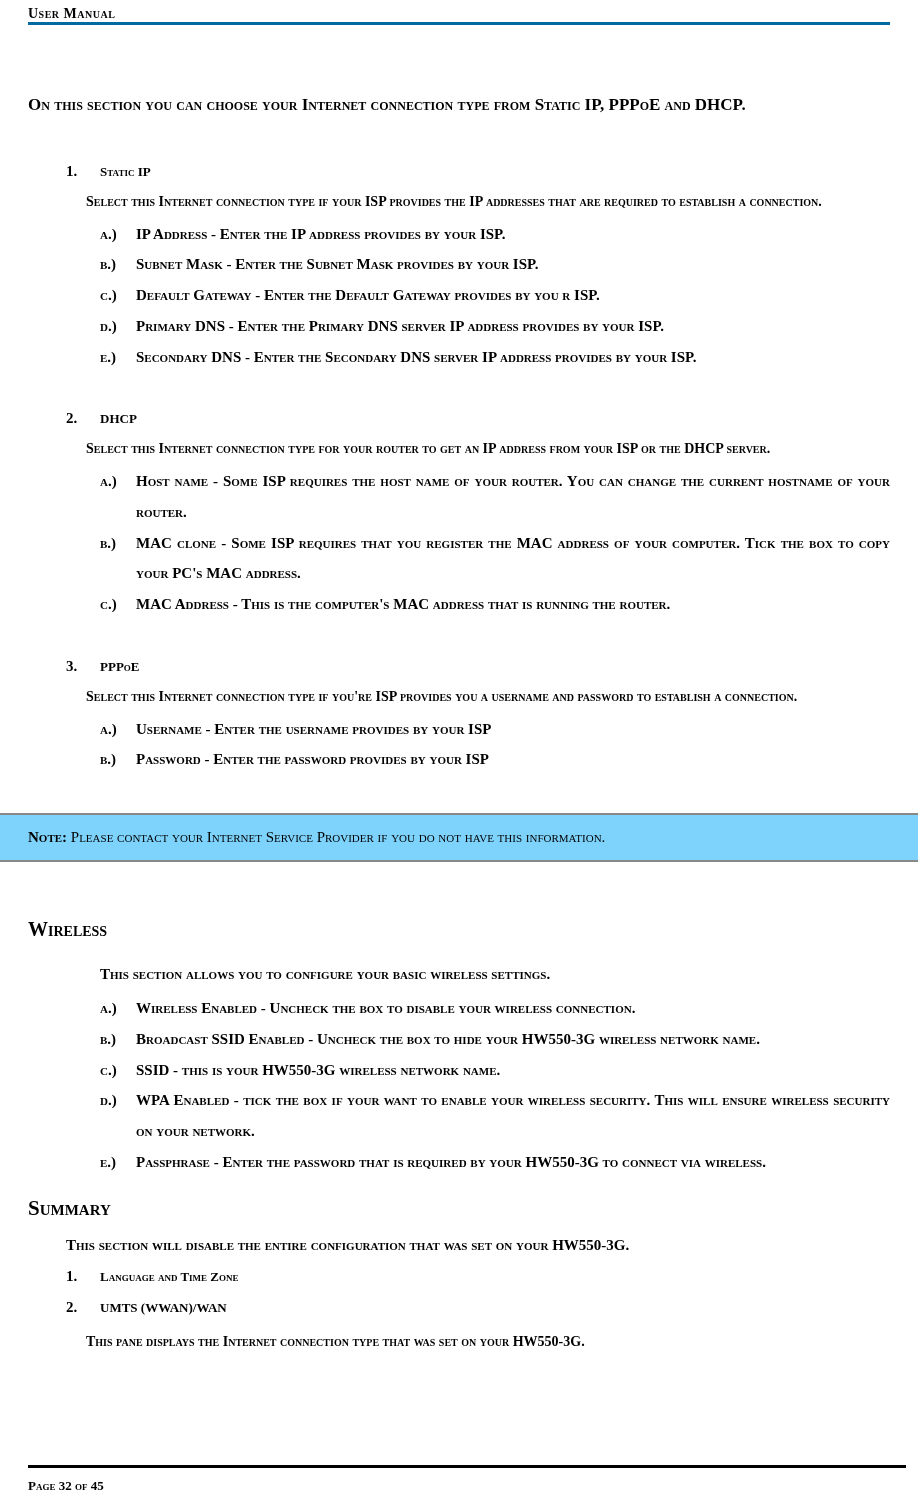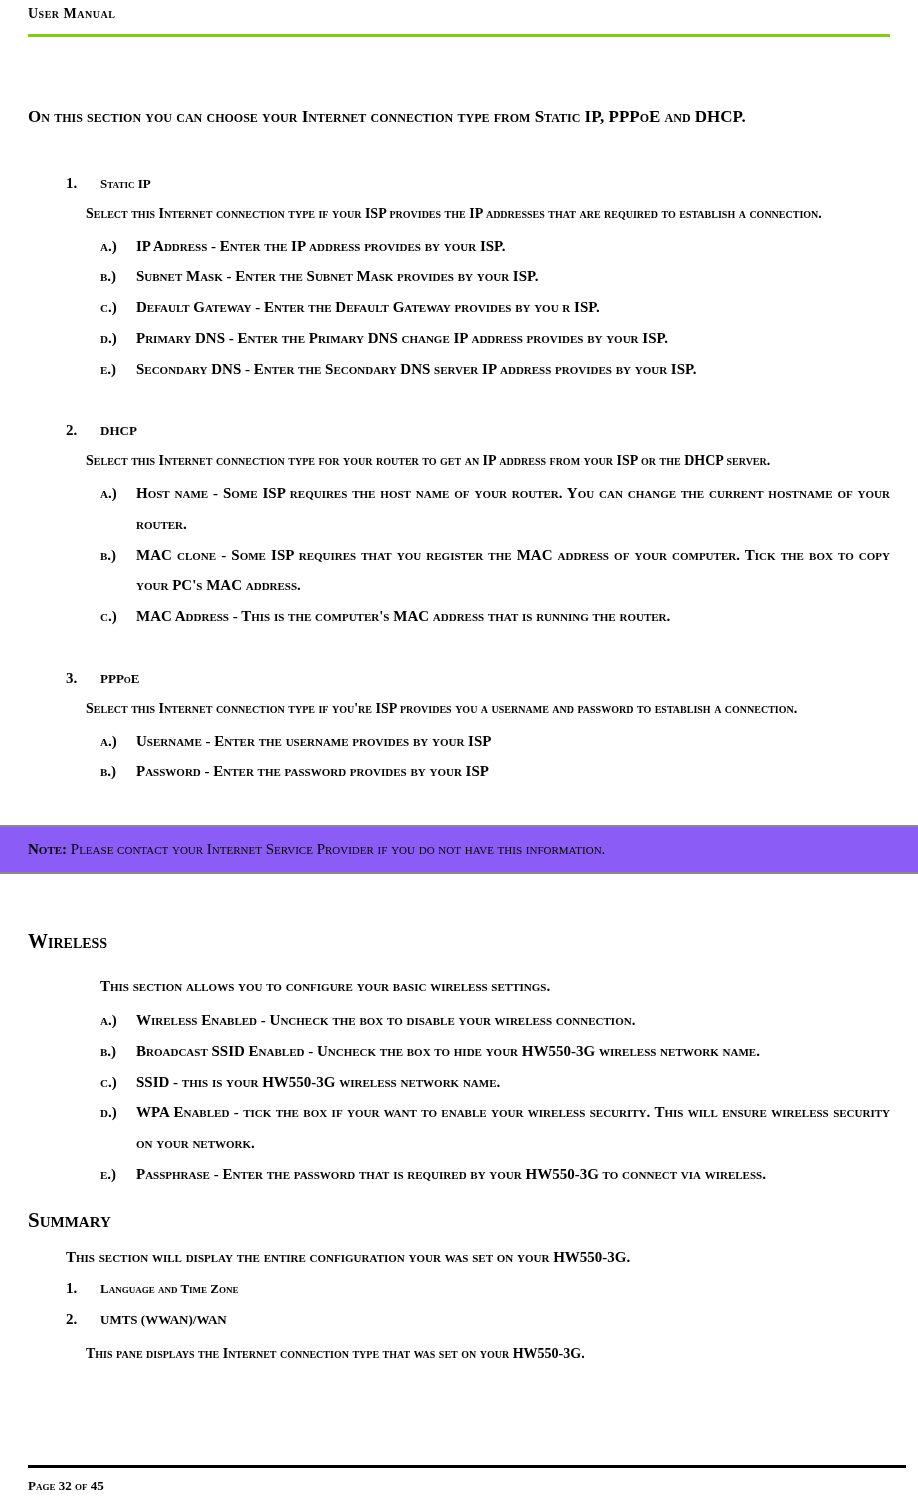--- a/index.html
+++ b/index.html
@@ -1,30 +1,30 @@
 <!DOCTYPE html>
 <html><head>
 <meta charset="utf-8">
 <style>
   * { box-sizing: border-box; margin: 0; padding: 0; }
   html, body { width: 918px; background: #fff; font-family: Georgia, 'Times New Roman', serif; color: #000; }
   .page { width: 918px; min-height: 1500px; padding: 0 28px 0 28px; position: relative; }
-  .header { font-variant: small-caps; font-weight: bold; font-size: 14px; letter-spacing: 0.5px; padding-top: 6px; padding-bottom: 12px; border-bottom: 3px solid #84cc16; margin-bottom: 70px; }
+  .header { font-variant: small-caps; font-weight: bold; font-size: 14px; letter-spacing: 0.5px; padding-top: 6px; border-bottom: 3px solid #0369a1; margin-bottom: 70px; }
   .intro { font-variant: small-caps; font-weight: bold; font-size: 17px; margin-bottom: 48px; }
   .num-list { list-style: none; margin-left: 38px; }
   .num-item { margin-bottom: 38px; }
   .num-row { display: flex; align-items: baseline; }
   .num-label { font-variant: small-caps; font-weight: bold; font-size: 15px; width: 34px; flex-shrink: 0; }
   .num-title { font-variant: small-caps; font-weight: bold; font-size: 13px; }
   .num-body { font-variant: small-caps; font-weight: bold; font-size: 14px; margin-left: 20px; line-height: 2.05; text-align: justify; margin-top: 8px; }
   .sub-list { list-style: none; margin-left: 34px; margin-top: 2px; }
   .sub-row { display: flex; align-items: baseline; line-height: 2.05; }
   .sub-label { font-variant: small-caps; font-weight: bold; font-size: 15px; width: 36px; flex-shrink: 0; }
   .sub-text { font-variant: small-caps; font-weight: bold; font-size: 15px; text-align: justify; flex: 1; }
-  .note-box { margin: 18px -28px 0 -28px; border-top: 2px solid #888; border-bottom: 2px solid #888; background: #8b5cf6; padding: 14px 28px; font-variant: small-caps; font-size: 15px; }
+  .note-box { margin: 18px -28px 0 -28px; border-top: 2px solid #888; border-bottom: 2px solid #888; background: #7dd3fc; padding: 14px 28px; font-variant: small-caps; font-size: 15px; }
   .note-strong { font-weight: bold; }
   .section-heading { font-variant: small-caps; font-weight: bold; font-size: 20px; margin-top: 56px; margin-bottom: 18px; }
   .sec-body { font-variant: small-caps; font-weight: bold; font-size: 15px; margin-left: 72px; line-height: 2.0; }
   .sec-sub-list { list-style: none; margin-left: 72px; margin-top: 4px; }
   .summary-heading { font-variant: small-caps; font-weight: bold; font-size: 21px; margin-top: 18px; margin-bottom: 16px; }
   .summary-intro { font-variant: small-caps; font-weight: bold; font-size: 15px; margin-left: 38px; margin-bottom: 14px; }
   .footer { position: absolute; bottom: 6px; left: 28px; right: 12px; border-top: 3px solid #000; padding-top: 10px; font-variant: small-caps; font-weight: bold; font-size: 13px; }
 </style>
 </head>
 <body>
@@ -51,21 +51,21 @@
         <li class="sub-row">
             <span class="sub-label">b.)</span>
             <span class="sub-text">Subnet Mask - Enter the Subnet Mask provides by your ISP.</span>
           </li>
         <li class="sub-row">
             <span class="sub-label">c.)</span>
             <span class="sub-text">Default Gateway - Enter the Default Gateway provides by you r ISP.</span>
           </li>
         <li class="sub-row">
             <span class="sub-label">d.)</span>
-            <span class="sub-text">Primary DNS - Enter the Primary DNS change IP address provides by your ISP.</span>
+            <span class="sub-text">Primary DNS - Enter the Primary DNS server IP address provides by your ISP.</span>
           </li>
         <li class="sub-row">
             <span class="sub-label">e.)</span>
             <span class="sub-text">Secondary DNS - Enter the Secondary DNS server IP address provides by your ISP.</span>
           </li>
       </ul>
     </li>
 
     <li class="num-item">
       <div class="num-row">
@@ -132,21 +132,21 @@
         <span class="sub-label">d.)</span>
         <span class="sub-text">WPA Enabled - tick the box if your want to enable your wireless security. This will ensure wireless security on your network.</span>
       </li>
     <li class="sub-row">
         <span class="sub-label">e.)</span>
         <span class="sub-text">Passphrase - Enter the password that is required by your HW550-3G to connect via wireless.</span>
       </li>
   </ul>
 
   <div class="summary-heading">Summary</div>
-  <div class="summary-intro">This section will display the entire configuration your was set on your HW550-3G.</div>
+  <div class="summary-intro">This section will disable the entire configuration that was set on your HW550-3G.</div>
 
   <ol class="num-list">
     <li class="num-item" style="margin-bottom:14px;">
       <div class="num-row">
         <span class="num-label">1.</span>
         <span class="num-title">Language and Time Zone</span>
       </div>
     </li>
     <li class="num-item" style="margin-bottom:14px;">
       <div class="num-row">

